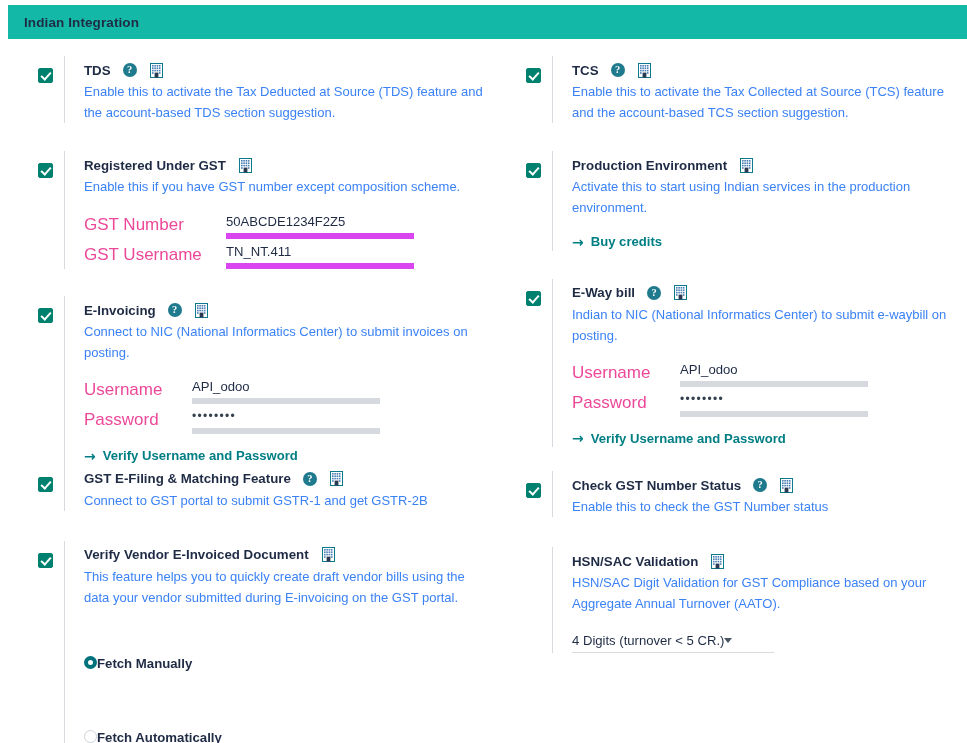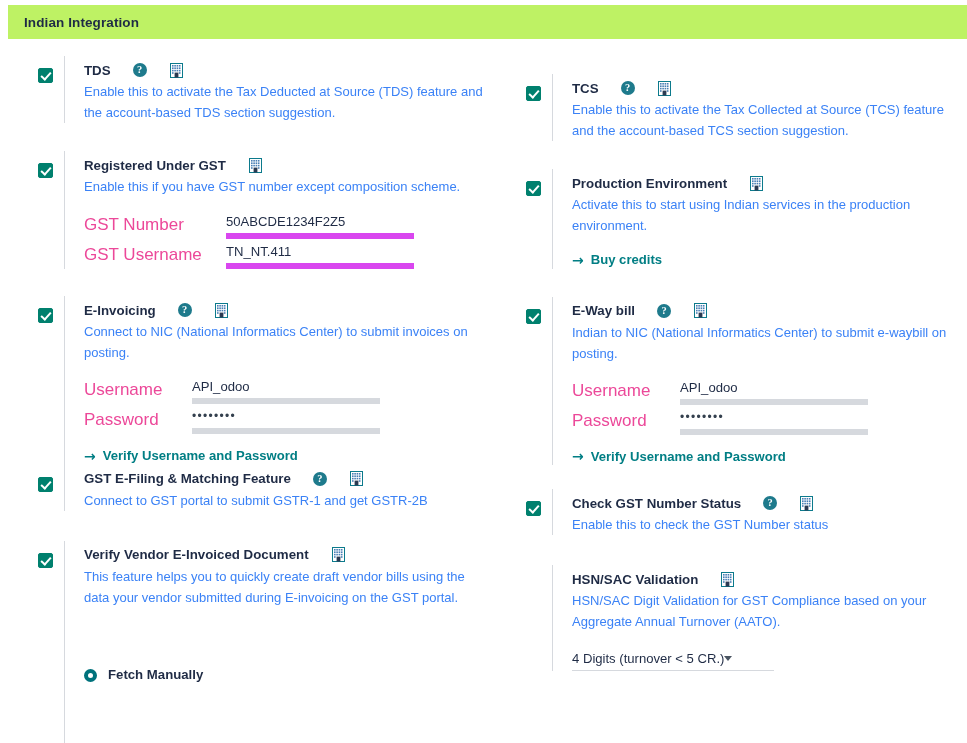--- a/index.html
+++ b/index.html
@@ -9,39 +9,39 @@
     background: #ffffff;
     font-family: "Liberation Sans", "DejaVu Sans", sans-serif;
   }
   body { width: 967px; height: 743px; overflow: hidden; position: relative; }
 
   
   .section-header {
     position: absolute;
     left: 8px; top: 5px;
     width: 959px; height: 34px;
-    background: #bef264;
+    background: #14b8a6;
     display: flex; align-items: center;
   }
   .section-header .title {
     font-size: 13.5px;
     font-weight: 700;
     color: #1f2b45;
     letter-spacing: .1px;
     padding-left: 16px;
   }
 
   
   .grid {
     position: absolute;
     left: 0; top: 48px;
     width: 967px;
   }
   .col-left  { position: absolute; left: 0;   top: 0; width: 488px; }
-  .col-right { position: absolute; left: 488px; top: 18px; width: 479px; }
+  .col-right { position: absolute; left: 488px; top: 0; width: 479px; }
 
   
   .setting {
     position: relative;
     display: flex;
     align-items: flex-start;
     padding-left: 38px;
     min-height: 10px;
   }
   .cbox-wrap {
@@ -72,21 +72,21 @@
     border-left: 1px solid #d6d9de;
     padding-left: 19px;
     flex: 1;
     padding-bottom: 0;
   }
   .body.no-cb { margin-left: 26px; }
 
   .lbl-row {
     display: flex;
     align-items: center;
-    gap: 22px;
+    gap: 12px;
     height: 20px;
     margin-top: 4px;
   }
   .lbl {
     font-size: 13.3px;
     font-weight: 700;
     color: #1f2b45;
     white-space: nowrap;
   }
   .help-icon {
@@ -164,22 +164,21 @@
   .act-link .arrow {
     font-size: 14px;
     line-height: 1;
     display: inline-block;
     font-family: "DejaVu Sans", sans-serif;
   }
 
   
   .radios { margin-top: 15px; }
   .radio-row {
-    display: flex; align-items: flex-end;
-    gap: 11px;
+    display: flex; align-items: flex-start;
     height: 26px;
     cursor: pointer;
     margin-top: 48px;
   }
   .radio {
     width: 13px; height: 13px;
     border-radius: 50%;
     flex: none;
     box-sizing: border-box;
   }

